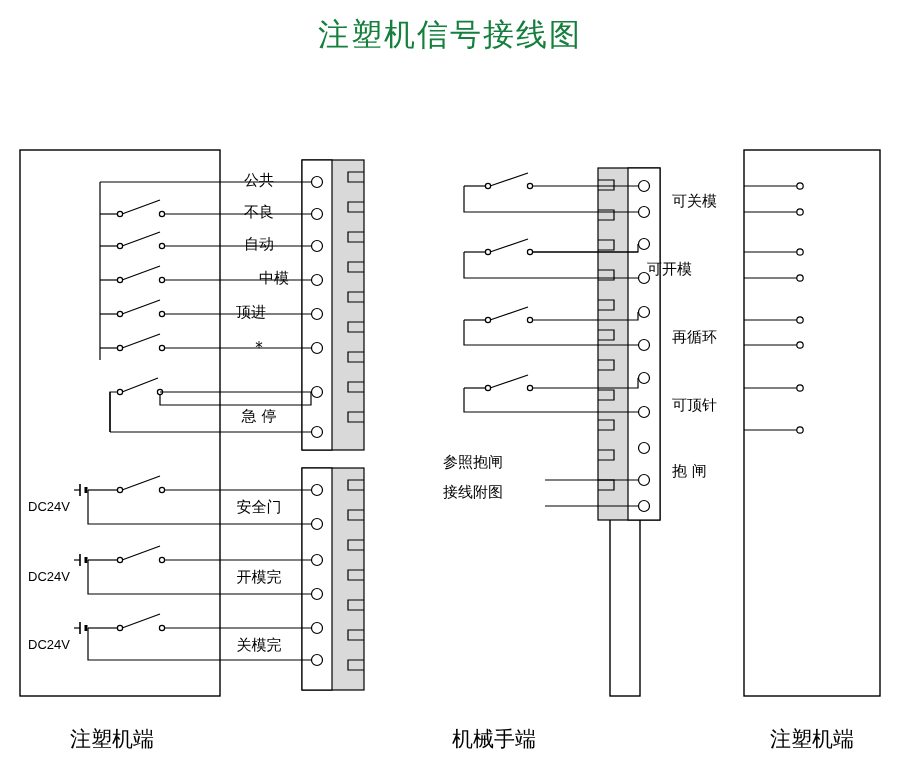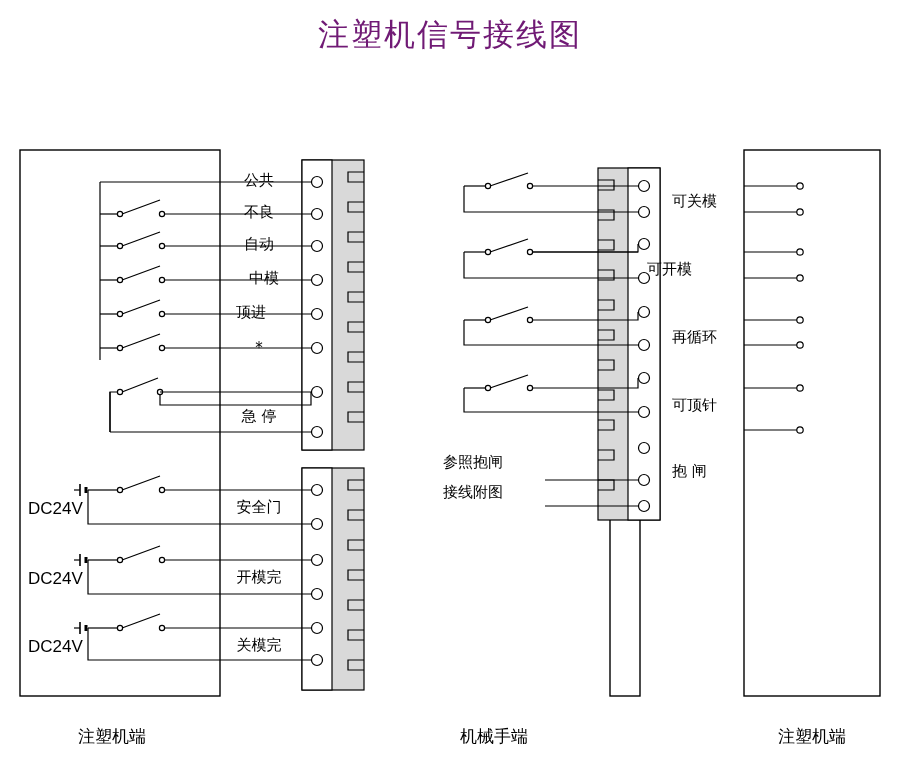--- a/index.html
+++ b/index.html
@@ -24,45 +24,45 @@
   }
   .title {
     position: absolute;
     left: 0;
     top: 14px;
     width: 900px;
     text-align: center;
     font-size: 31px;
     letter-spacing: 2px;
     font-family: "DejaVu Sans", sans-serif;
-    color: #701a75;
+    color: #15803d;
   }
   .lbl {
     position: absolute;
     font-size: 15px;
     font-family: "DejaVu Sans", sans-serif;
     color: #000;
     white-space: nowrap;
   }
   .lbl.center {
     text-align: center;
     transform: translateX(-50%);
   }
   .footer-lbl {
     position: absolute;
-    font-size: 17px;
+    font-size: 21px;
     font-family: "DejaVu Sans", sans-serif;
     color: #000;
     white-space: nowrap;
     text-align: center;
     transform: translateX(-50%);
   }
   .dc-lbl {
     position: absolute;
-    font-size: 17px;
+    font-size: 13px;
     font-family: "Liberation Sans", sans-serif;
     color: #000;
     white-space: nowrap;
   }
   svg { display: block; }
 </style>
 </head>
 <body>
 
 <div id="diagram-root">
@@ -252,21 +252,21 @@
       <circle cx="800" cy="345" r="3.2" fill="#fff"></circle>
       <circle cx="800" cy="388" r="3.2" fill="#fff"></circle>
       <circle cx="800" cy="430" r="3.2" fill="#fff"></circle>
     </g>
 
   </svg>
 
   <div class="lbl center" style="left:259px; top:171px;font-family:Liberation Serif, serif;">公共</div>
   <div class="lbl center" style="left:259px; top:203px;">不良</div>
   <div class="lbl center" style="left:259px; top:235px;">自动</div>
-  <div class="lbl center" style="left:264px; top:269px;">中模</div>
+  <div class="lbl center" style="left:274px; top:269px;">中模</div>
   <div class="lbl center" style="left:251px; top:303px;">顶进</div>
   <div class="lbl center" style="left:259px; top:339px;">*</div>
   <div class="lbl center" style="left:259px; top:399px;margin-top:8px;">急 停</div>
 
   <div class="lbl center" style="left:259px; top:498px;">安全门</div>
   <div class="lbl center" style="left:259px; top:568px;">开模完</div>
   <div class="lbl center" style="left:259px; top:636px;">关模完</div>
 
   <div class="dc-lbl" style="left:28px; top:499px;">DC24V</div>
   <div class="dc-lbl" style="left:28px; top:569px;">DC24V</div>

